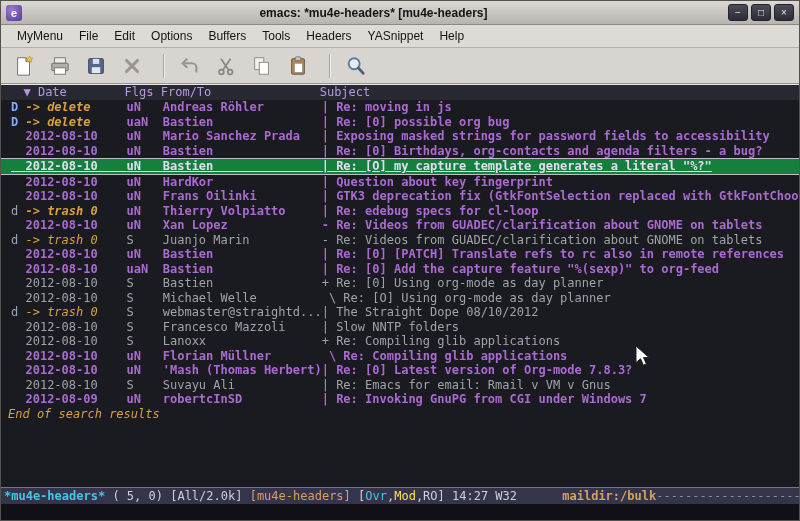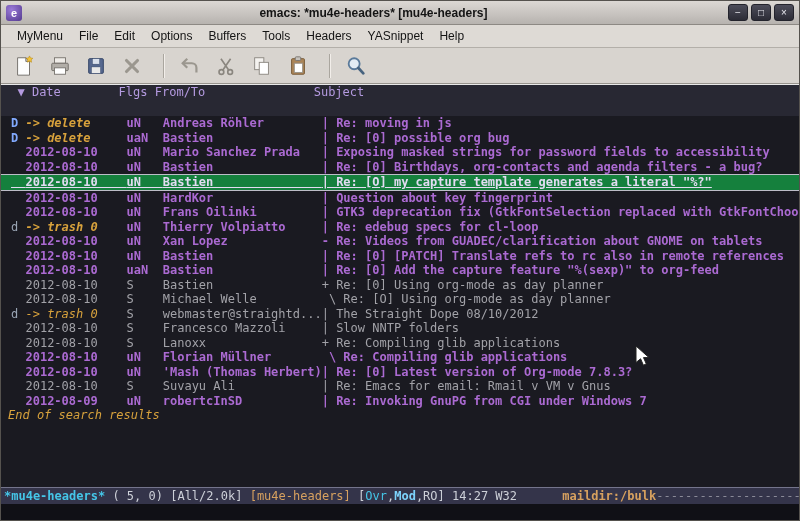--- a/index.html
+++ b/index.html
@@ -31,22 +31,22 @@
   .toolbar { height:36px; flex:0 0 36px; background:#d8d4cf; border-bottom:1px solid #98948e;
              display:flex; align-items:center; padding:0 8px; }
   .tool-btn { width:30px; height:30px; display:flex; align-items:center; justify-content:center;
               margin-right:6px; border-radius:3px; }
   .tool-sep { width:0; height:24px; border-left:1px solid #aaa69f; border-right:1px solid #f2eeea;
               margin:0 10px; }
 
   
   .buffer { flex:1 1 auto; background:#1a1a21; border-top:1px solid #e9e9e9; overflow:hidden;
             font-size:12px; }
-  .header-line { line-height:15px; height:31px; background:#282833; color:#b49ae0;
-                 white-space:pre; padding-left:2px; }
+  .header-line { line-height:15px; height:15px; background:#282833; color:#b49ae0;
+                 white-space:pre; padding-left:8px; }
   .header-line span { display:inline; }
   .mrow { line-height:14.5px; white-space:pre; padding-left:10px; }
   .seg { display:inline; }
   .state-unread { color:#ab6ad2; font-weight:bold; }
   .state-seen   { color:#a2a2a8; }
   .state-current{ color:#e2dcf2; font-weight:bold; background:#15803d;
                   border-top:1px solid #bdbdc8; border-bottom:1px solid #bdbdc8; }
   .state-current .seg { text-decoration:underline; }
   .seg.mark-text { color:#d8a23c; font-style:italic; }
   .seg.mark-D { color:#82aaff; }
@@ -54,21 +54,21 @@
   .end-line { color:#d8a23c; font-style:italic; line-height:14.5px; white-space:pre; padding-left:7px; }
 
   
   .modeline { height:17px; flex:0 0 17px; background:#34344a; border-top:1px solid #74748c;
               color:#cdd0d8; font-size:12px; line-height:16px; white-space:pre;
               padding-left:3px; overflow:hidden; }
   .mseg-buffer { color:#45c6e8; font-weight:bold; }
   .mseg-plain  { color:#cdd0d8;margin-top:8px; }
   .mseg-minor  { color:#d7a15f; }
   .mseg-cyan   { color:#45c6e8; }
-  .mseg-alert  { color:#7dd3fc; font-weight:bold;text-align:right; }
+  .mseg-alert  { color:#fde047; font-weight:normal;text-align:right; }
   .mseg-path   { color:#d7a15f; font-weight:bold;padding-left:38px; }
   .mseg-dim    { color:#8a8a98; }
 
   
   .echo-area { height:16px; flex:0 0 16px; background:#101016; }
 
   .mouse-cursor { position:absolute; left:635px; top:345px; pointer-events:none; }
 </style>
 </head>
 <body>
@@ -165,20 +165,21 @@
     <div class="message-list">
         <div class="mrow state-unread"><span class="seg mark-D">D </span><span class="seg mark-text">-&gt; delete     </span><span class="seg">uN   </span><span class="seg">Andreas Röhler        </span><span class="seg">| Re: moving in js</span></div>
         <div class="mrow state-unread"><span class="seg mark-D">D </span><span class="seg mark-text">-&gt; delete     </span><span class="seg">uaN  </span><span class="seg">Bastien               </span><span class="seg">| Re: [0] possible org bug</span></div>
         <div class="mrow state-unread"><span class="seg">  </span><span class="seg">2012-08-10    </span><span class="seg">uN   </span><span class="seg">Mario Sanchez Prada   </span><span class="seg">| Exposing masked strings for password fields to accessibility</span></div>
         <div class="mrow state-unread"><span class="seg">  </span><span class="seg">2012-08-10    </span><span class="seg">uN   </span><span class="seg">Bastien               </span><span class="seg">| Re: [0] Birthdays, org-contacts and agenda filters - a bug?</span></div>
         <div class="mrow state-current"><span class="seg">  </span><span class="seg">2012-08-10    </span><span class="seg">uN   </span><span class="seg">Bastien               </span><span class="seg">| Re: [O] my capture template generates a literal "%?"</span></div>
         <div class="mrow state-unread"><span class="seg">  </span><span class="seg">2012-08-10    </span><span class="seg">uN   </span><span class="seg">HardKor               </span><span class="seg">| Question about key fingerprint</span></div>
         <div class="mrow state-unread"><span class="seg">  </span><span class="seg">2012-08-10    </span><span class="seg">uN   </span><span class="seg">Frans Oilinki         </span><span class="seg">| GTK3 deprecation fix (GtkFontSelection replaced with GtkFontChooser)</span></div>
         <div class="mrow state-unread"><span class="seg mark-d">d </span><span class="seg mark-text">-&gt; trash 0    </span><span class="seg">uN   </span><span class="seg">Thierry Volpiatto     </span><span class="seg">| Re: edebug specs for cl-loop</span></div>
         <div class="mrow state-unread"><span class="seg">  </span><span class="seg">2012-08-10    </span><span class="seg">uN   </span><span class="seg">Xan Lopez             </span><span class="seg">- Re: Videos from GUADEC/clarification about GNOME on tablets</span></div>
+        <div class="mrow state-seen"><span class="seg mark-d">d </span><span class="seg mark-text">-&gt; trash 0    </span><span class="seg">S    </span><span class="seg">Juanjo Marin          </span><span class="seg">- Re: Videos from GUADEC/clarification about GNOME on tablets</span></div>
         <div class="mrow state-unread"><span class="seg">  </span><span class="seg">2012-08-10    </span><span class="seg">uN   </span><span class="seg">Bastien               </span><span class="seg">| Re: [0] [PATCH] Translate refs to rc also in remote references</span></div>
         <div class="mrow state-unread"><span class="seg">  </span><span class="seg">2012-08-10    </span><span class="seg">uaN  </span><span class="seg">Bastien               </span><span class="seg">| Re: [0] Add the capture feature "%(sexp)" to org-feed</span></div>
         <div class="mrow state-seen"><span class="seg">  </span><span class="seg">2012-08-10    </span><span class="seg">S    </span><span class="seg">Bastien               </span><span class="seg">+ Re: [0] Using org-mode as day planner</span></div>
         <div class="mrow state-seen"><span class="seg">  </span><span class="seg">2012-08-10    </span><span class="seg">S    </span><span class="seg">Michael Welle         </span><span class="seg"> \ Re: [O] Using org-mode as day planner</span></div>
         <div class="mrow state-seen"><span class="seg mark-d">d </span><span class="seg mark-text">-&gt; trash 0    </span><span class="seg">S    </span><span class="seg">webmaster@straightd...</span><span class="seg">| The Straight Dope 08/10/2012</span></div>
         <div class="mrow state-seen"><span class="seg">  </span><span class="seg">2012-08-10    </span><span class="seg">S    </span><span class="seg">Francesco Mazzoli     </span><span class="seg">| Slow NNTP folders</span></div>
         <div class="mrow state-seen"><span class="seg">  </span><span class="seg">2012-08-10    </span><span class="seg">S    </span><span class="seg">Lanoxx                </span><span class="seg">+ Re: Compiling glib applications</span></div>
         <div class="mrow state-unread"><span class="seg">  </span><span class="seg">2012-08-10    </span><span class="seg">uN   </span><span class="seg">Florian Müllner       </span><span class="seg"> \ Re: Compiling glib applications</span></div>
         <div class="mrow state-unread"><span class="seg">  </span><span class="seg">2012-08-10    </span><span class="seg">uN   </span><span class="seg">'Mash (Thomas Herbert)</span><span class="seg">| Re: [0] Latest version of Org-mode 7.8.3?</span></div>
         <div class="mrow state-seen"><span class="seg">  </span><span class="seg">2012-08-10    </span><span class="seg">S    </span><span class="seg">Suvayu Ali            </span><span class="seg">| Re: Emacs for email: Rmail v VM v Gnus</span></div>

